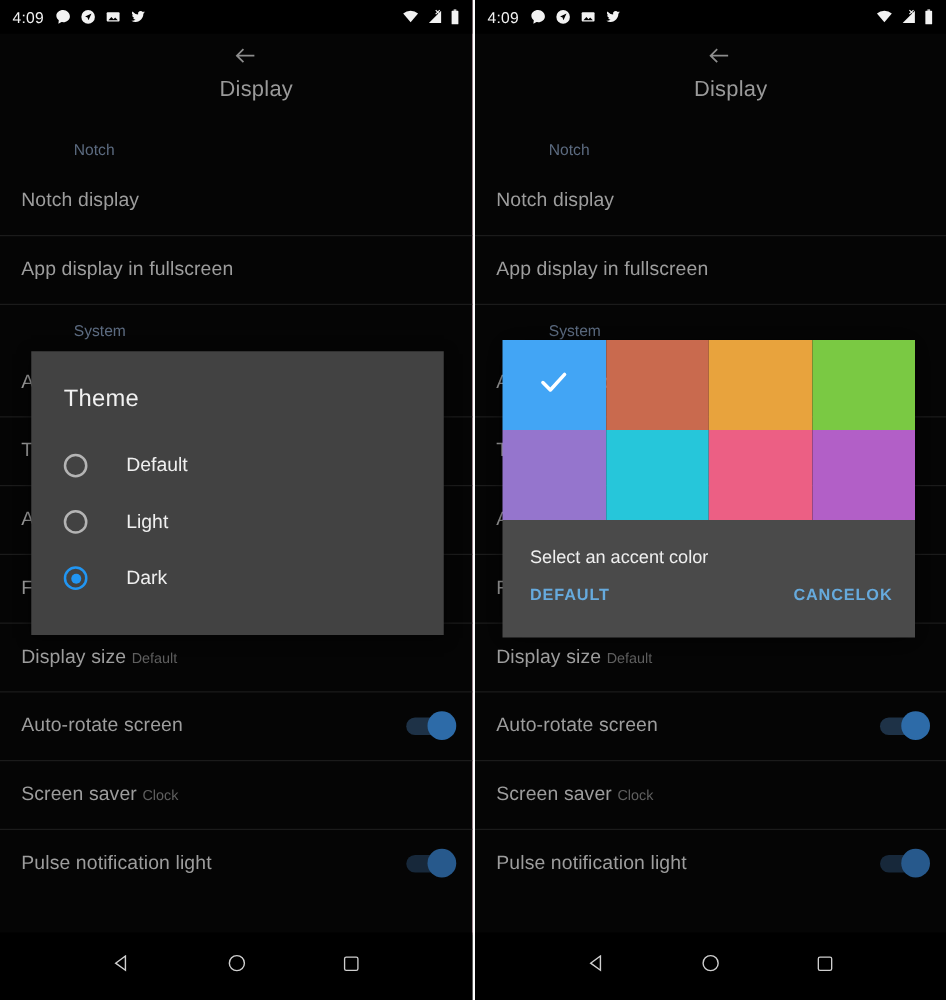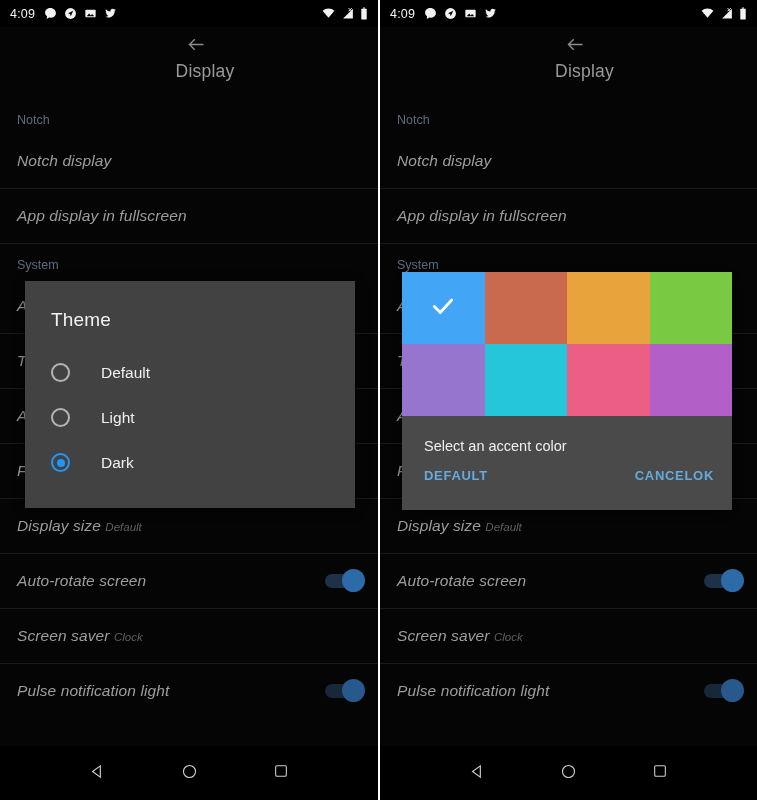--- a/index.html
+++ b/index.html
@@ -23,22 +23,22 @@
   .sb-ic { display:block; fill:#f2f2f2; }
 
   
   .appbar { position:relative; height:72px; display:flex; align-items:center; padding-left:14px; z-index:5;flex-direction:column; }
   .back-btn { width:34px; height:34px; display:flex; align-items:center; justify-content:center; }
   .back-btn svg { stroke:#8d8d8d; fill:none; stroke-width:1.6; }
   .appbar-title { color:#9a9a9a; font-size:17.5px; margin-left:18px; letter-spacing:.2px; }
 
   
   .list { position:relative; z-index:4; }
-  .sec-head { padding:14px 17px 7px 17px; color:#5c6b80; font-size:12.5px; }
-  .row { position:relative; padding:17px 17px 17px 17px; min-height:52px; display:flex; align-items:center;font-style:italic; }
+  .sec-head { padding:14px 17px 7px 17px; color:#5c6b80; font-size:12.5px;margin-left:42px; }
+  .row { position:relative; padding:17px 17px 17px 17px; min-height:52px; display:flex; align-items:center; }
   .row .txt { flex:1; min-width:0; }
   .row .title { color:#9d9d9d; font-size:15.5px; line-height:20px; letter-spacing:.1px; }
   .row .sub { color:#5f5f5f; font-size:11.5px; line-height:15px; margin-top:2px; }
   .divider { height:1px; background:#1b1b1b; margin:0 0 0 0; }
 
   .switch { width:36px; height:14px; border-radius:8px; background:#1e3247; position:relative; flex:0 0 auto; }
   .switch .knob { position:absolute; right:-4px; top:-5px; width:23px; height:23px; border-radius:50%; background:#2d6ba8; }
   .switch.dim { background:#17283a; }
   .switch.dim .knob { background:#27598c; }
 

